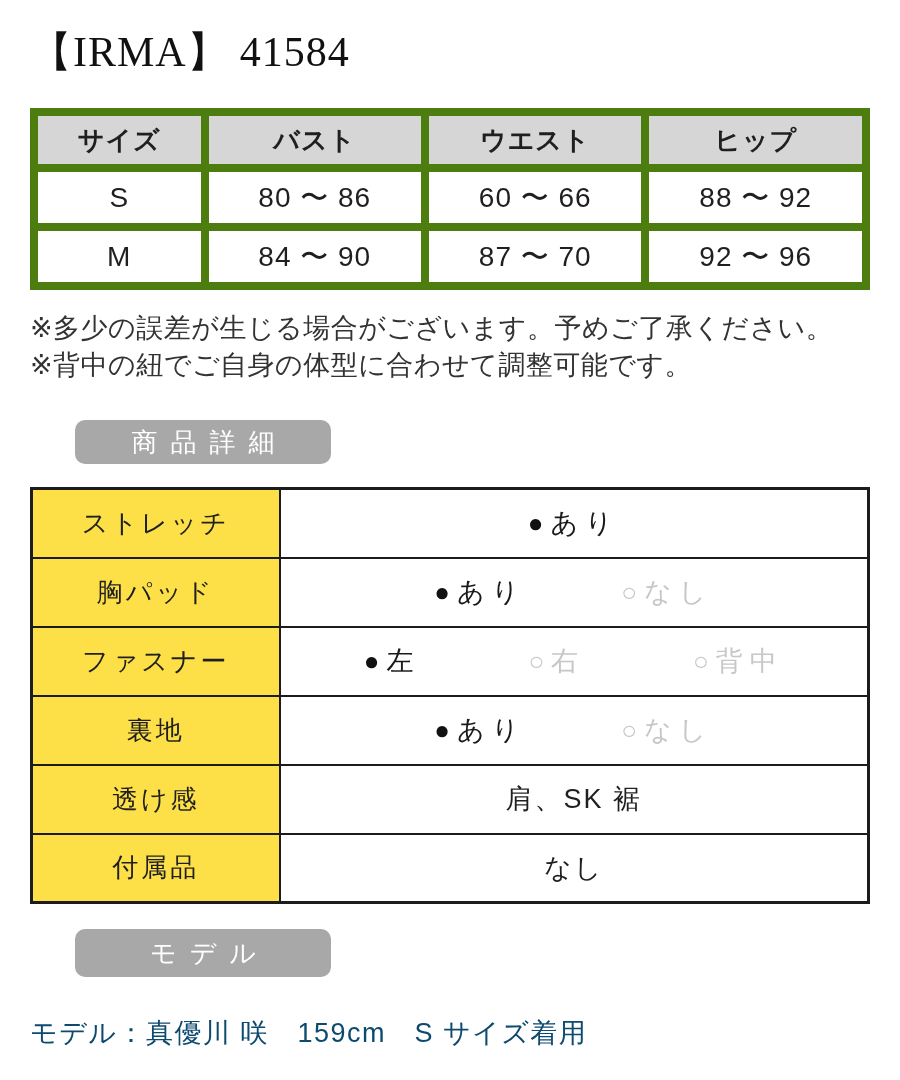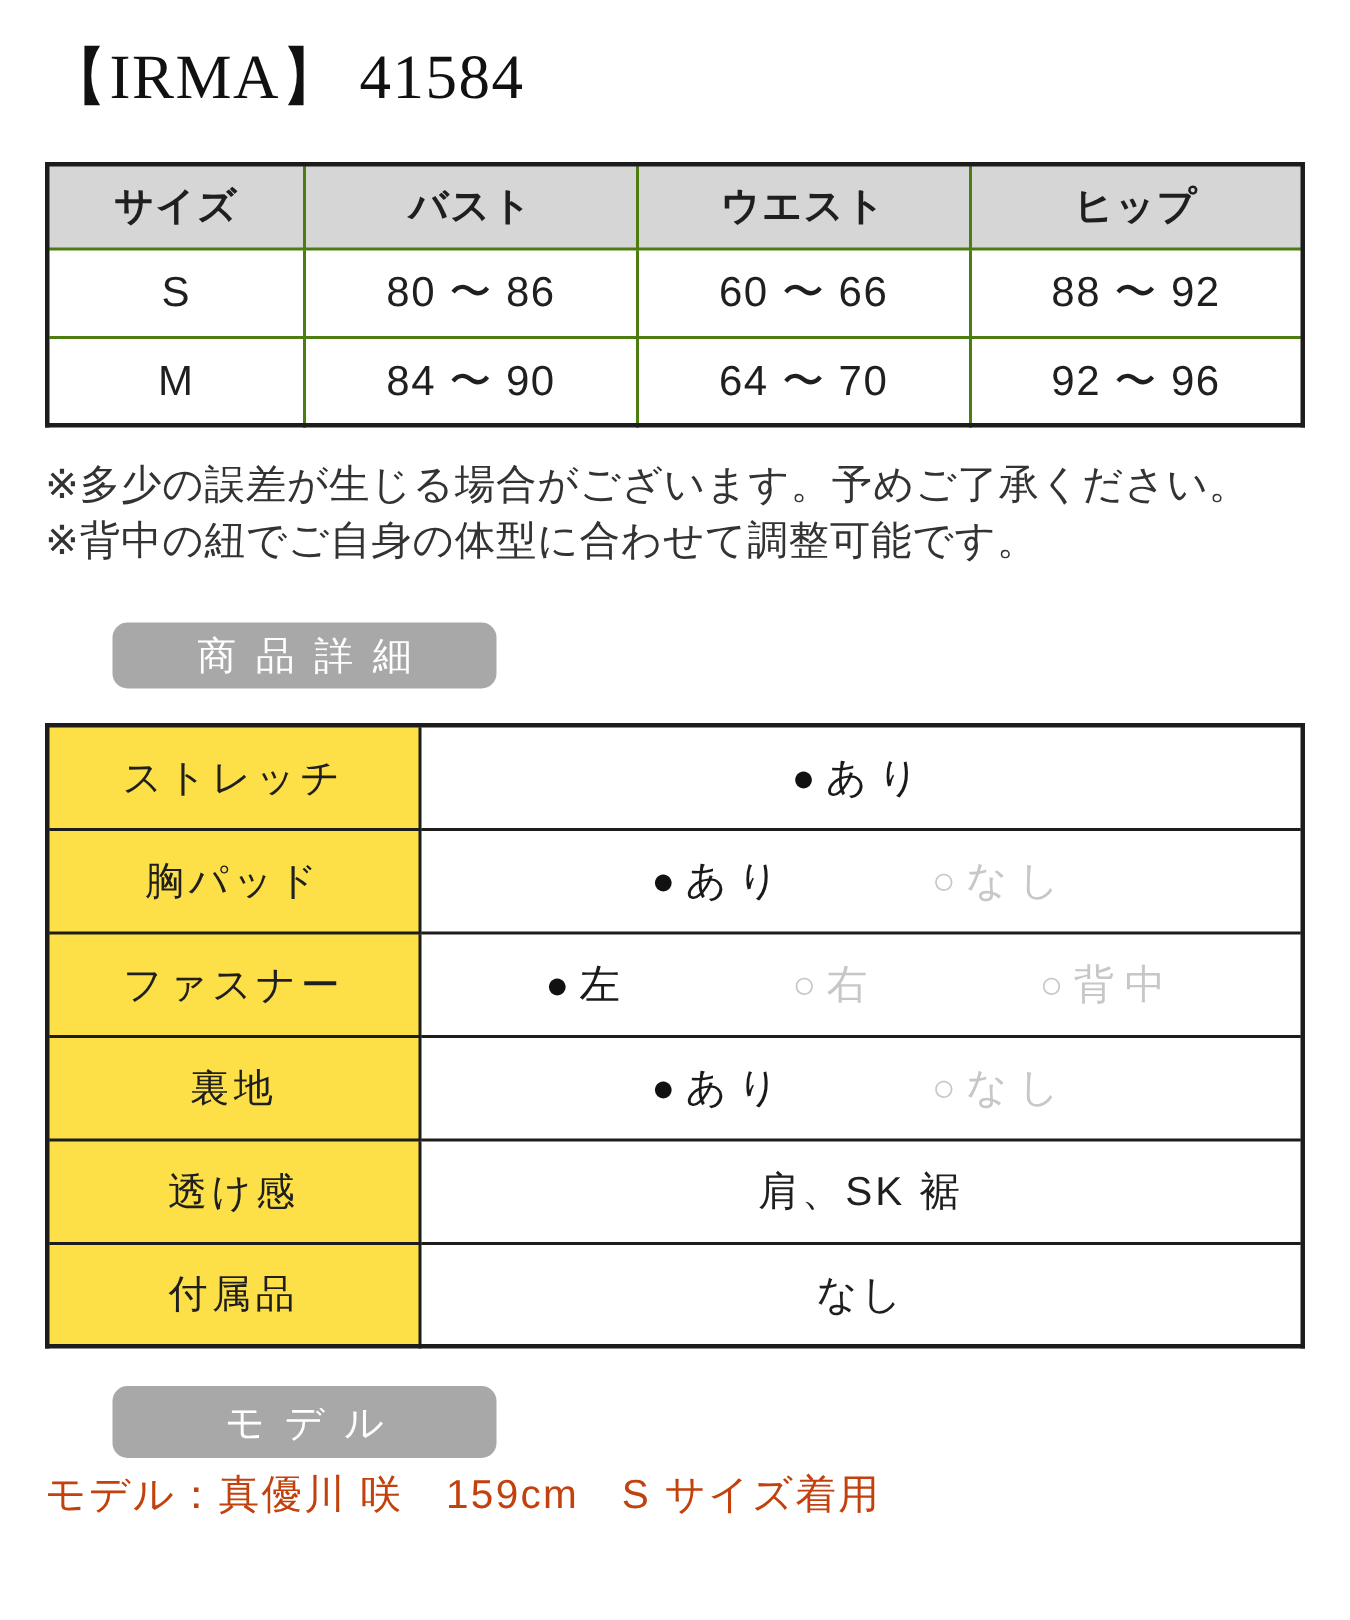--- a/index.html
+++ b/index.html
@@ -28,21 +28,21 @@
 
   
   table { border-collapse: collapse; }
   .size-table {
     width: 840px;
     margin-top: 32px;
     border: 3px solid #1c1c1c;
     table-layout: fixed;
   }
   .size-table th, .size-table td {
-    border: 2px solid #4d7c0f;
+    border: 8px solid #4d7c0f;
     text-align: center;
     vertical-align: middle;
   }
   .size-table th {
     height: 56px;
     background: #d6d6d6;
     font-size: 26px;
     font-weight: 600;
     letter-spacing: 1px;
   }
@@ -123,23 +123,23 @@
     letter-spacing: 7px;
   }
   .opt .marker { letter-spacing: 0; font-size: 26px; line-height: 1; }
   .opt.selected { color: #1a1a1a; }
   .opt.selected .marker { color: #111111; }
   .opt.unselected { color: #c7c7c7; }
   .opt.unselected .marker { color: #c7c7c7; }
 
   
   .model-info {
-    margin: 6px 0 0 0;
-    font-size: 27px;
-    color: #c2410c;
+    margin: 38px 0 0 0;
+    font-size: 27px;
+    color: #0c4a6e;
     letter-spacing: 1.5px;
   }
 </style>
 </head>
 <body>
 
 <div class="page">
 
   <h1 class="title"><span>【IRMA】</span><span class="code">41584</span></h1>
 
@@ -161,21 +161,21 @@
     <tbody>
       <tr>
         <td>S</td>
         <td>80 〜 86</td>
         <td>60 〜 66</td>
         <td>88 〜 92</td>
       </tr>
       <tr>
         <td>M</td>
         <td>84 〜 90</td>
-        <td>64 〜 70</td>
+        <td>87 〜 70</td>
         <td>92 〜 96</td>
       </tr>
     </tbody>
   </table>
 
   <div class="notes">
     <p>※多少の誤差が生じる場合がございます。予めご了承ください。</p>
     <p>※背中の紐でご自身の体型に合わせて調整可能です。</p>
   </div>
 

